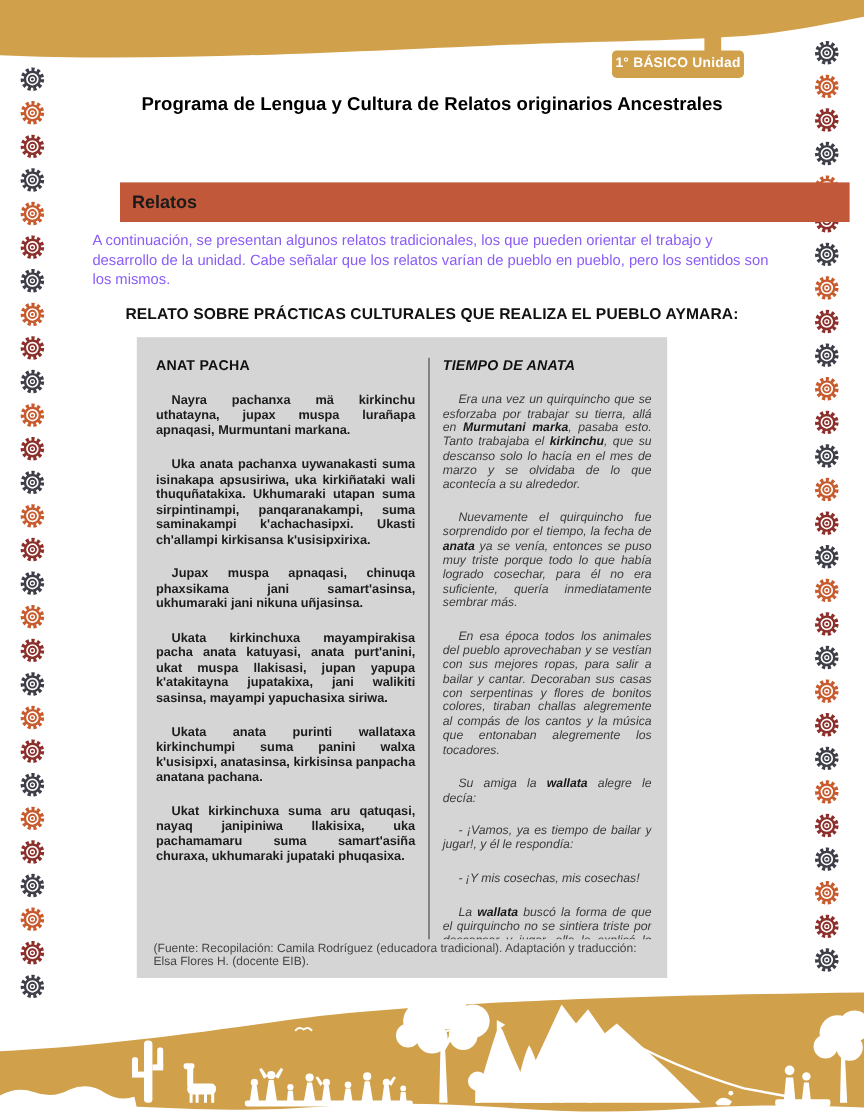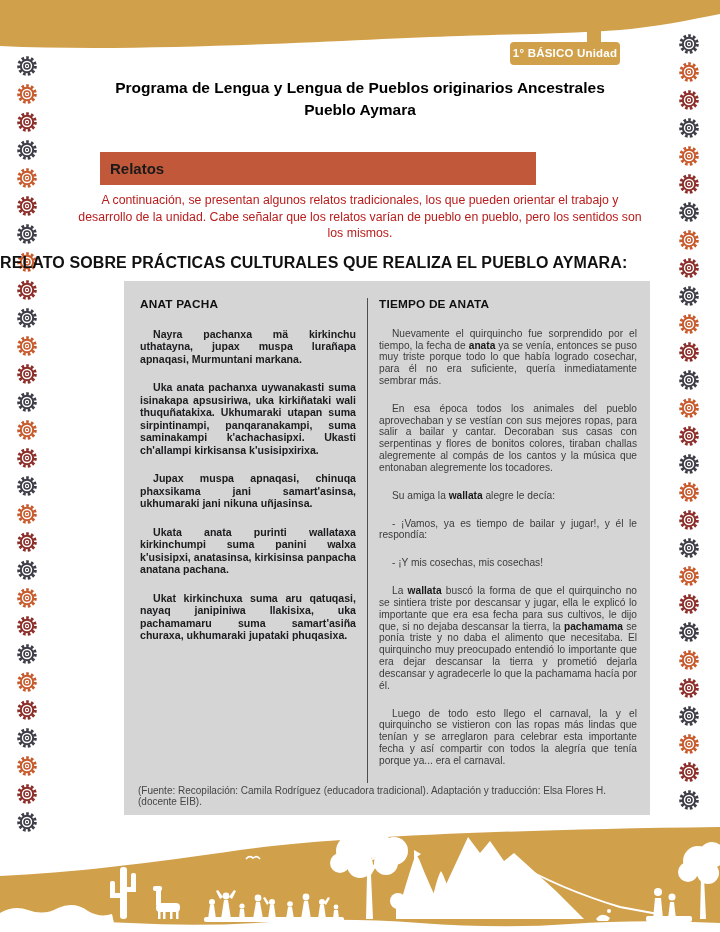--- a/index.html
+++ b/index.html
@@ -26,49 +26,49 @@
   .ornament-left{left:16px;top:55px;}
   .ornament-right{left:678px;top:33px;}
   .ornament svg{display:block;}
 
   
   .title-block{left:0;top:77px;width:720px;text-align:center;}
   .title-line{font-size:15.5px;font-weight:bold;color:#000;line-height:22px;}
 
   
   .banner{
-    left:100px;top:152px;width:436px;height:33px;
+    left:100px;top:152px;width:608px;height:33px;
     background:var(--banner-red);
     font-size:15px;font-weight:bold;color:#1a1a1a;
     line-height:33px;padding-left:10px;box-sizing:border-box;
   }
 
   .intro{
     left:77px;top:192px;width:566px;
-    font-size:12.3px;line-height:1.36;text-align:center;color:#b91c1c;
+    font-size:12.3px;line-height:1.36;color:#8b5cf6;
   }
   .subheading{
-    left:0;top:254px;width:720px;text-align:left;
-    font-size:16px;font-weight:bold;color:#111;letter-spacing:.1px;
+    left:0;top:254px;width:720px;text-align:center;
+    font-size:13px;font-weight:bold;color:#111;letter-spacing:.1px;
   }
 
   
   .story-box{
-    left:124px;top:281px;width:526px;height:534px;
+    left:114px;top:281px;width:442px;height:534px;
     background:var(--box-gray);
   }
   .columns{position:absolute;top:17px;left:16px;right:13px;bottom:32px;display:flex;overflow:hidden;}
   .col{box-sizing:border-box;overflow:hidden;}
   .col-left{
     width:227px;padding-right:11px;
     font-size:10.6px;font-weight:bold;color:#1c1c1e;line-height:1.18;
   }
   .col-right{
     flex:1;border-left:1.5px solid #4e4e52;padding-left:11px;
-    font-size:10.2px;color:#3b3b3d;line-height:1.16;
+    font-size:10.2px;color:#3b3b3d;line-height:1.16;font-style:italic;
   }
   .col-right b{color:#18181a;}
   .story-title{font-size:11.8px;font-weight:bold;color:#101010;margin:0 0 8px 0;letter-spacing:.2px;}
   .col p{margin:16px 0 7px 0;text-indent:13px;text-align:justify;}
   .source-line{
     position:absolute;left:14px;right:8px;bottom:8px;
     font-size:10px;color:#454545;
   }
 
   
@@ -421,47 +421,48 @@
     </svg>
     <svg width="22" height="22" viewBox="0 0 22 22">
       <circle cx="11" cy="11" r="8.2" fill="none" stroke="#3e3e48" stroke-width="3.2" stroke-dasharray="2.6 2.1"></circle>
       <circle cx="11" cy="11" r="6.2" fill="#ffffff" stroke="#3e3e48" stroke-width="2"></circle>
       <circle cx="11" cy="11" r="3" fill="#ffffff" stroke="#3e3e48" stroke-width="1.6"></circle>
       <circle cx="11" cy="11" r="1.1" fill="#3e3e48"></circle>
     </svg>
   </div>
 
 <div class="abs title-block">
-  <div class="title-line">Programa de Lengua y Lengua de Pueblos originarios Ancestrales</div>
-  <div class="title-line">Pueblo Aymara</div>
+  <div class="title-line">Programa de Lengua y Cultura de Relatos originarios Ancestrales</div>
 </div>
 
 <div class="abs banner">
   <span>Relatos</span>
 </div>
 
 <div class="abs intro">A continuación, se presentan algunos relatos tradicionales, los que pueden orientar el trabajo y desarrollo de la unidad. Cabe señalar que los relatos varían de pueblo en pueblo, pero los sentidos son los mismos.</div>
 
 <div class="abs subheading">RELATO SOBRE PRÁCTICAS CULTURALES QUE REALIZA EL PUEBLO AYMARA:</div>
 
 <div class="abs story-box">
   <div class="columns">
     <div class="col col-left">
       <div class="story-title">ANAT PACHA</div>
       <div>
           <p>Nayra pachanxa mä kirkinchu uthatayna, jupax muspa lurañapa apnaqasi, Murmuntani markana.</p>
           <p>Uka anata pachanxa uywanakasti suma isinakapa apsusiriwa, uka kirkiñataki wali thuquñatakixa. Ukhumaraki utapan suma sirpintinampi, panqaranakampi, suma saminakampi k'achachasipxi. Ukasti ch'allampi kirkisansa k'usisipxirixa.</p>
           <p>Jupax muspa apnaqasi, chinuqa phaxsikama jani samart'asinsa, ukhumaraki jani nikuna uñjasinsa.</p>
+          <p>Ukata kirkinchuxa mayampirakisa pacha anata katuyasi, anata purt'anini, ukat muspa llakisasi, jupan yapupa k'atakitayna jupatakixa, jani walikiti sasinsa, mayampi yapuchasixa siriwa.</p>
           <p>Ukata anata purinti wallataxa kirkinchumpi suma panini walxa k'usisipxi, anatasinsa, kirkisinsa panpacha anatana pachana.</p>
           <p>Ukat kirkinchuxa suma aru qatuqasi, nayaq janipiniwa llakisixa, uka pachamamaru suma samart'asiña churaxa, ukhumaraki jupataki phuqasixa.</p>
         </div>
     </div>
     <div class="col col-right">
       <div class="story-title">TIEMPO DE ANATA</div>
       <div>
+          <p>Era una vez un quirquincho que se esforzaba por trabajar su tierra, allá en <b>Murmutani marka</b>, pasaba esto. Tanto trabajaba el <b>kirkinchu</b>, que su descanso solo lo hacía en el mes de marzo y se olvidaba de lo que acontecía a su alrededor.</p>
           <p>Nuevamente el quirquincho fue sorprendido por el tiempo, la fecha de <b>anata</b> ya se venía, entonces se puso muy triste porque todo lo que había logrado cosechar, para él no era suficiente, quería inmediatamente sembrar más.</p>
           <p>En esa época todos los animales del pueblo aprovechaban y se vestían con sus mejores ropas, para salir a bailar y cantar. Decoraban sus casas con serpentinas y flores de bonitos colores, tiraban challas alegremente al compás de los cantos y la música que entonaban alegremente los tocadores.</p>
           <p>Su amiga la <b>wallata</b> alegre le decía:</p>
           <p>- ¡Vamos, ya es tiempo de bailar y jugar!, y él le respondía:</p>
           <p>- ¡Y mis cosechas, mis cosechas!</p>
           <p>La <b>wallata</b> buscó la forma de que el quirquincho no se sintiera triste por descansar y jugar, ella le explicó lo importante que era esa fecha para sus cultivos, le dijo que, si no dejaba descansar la tierra, la <b>pachamama</b> se ponía triste y no daba el alimento que necesitaba. El quirquincho muy preocupado entendió lo importante que era dejar descansar la tierra y prometió dejarla descansar y agradecerle lo que la pachamama hacía por él.</p>
           <p>Luego de todo esto llego el carnaval, la  y el quirquincho se vistieron con las ropas más lindas que tenían y se arreglaron para celebrar esta importante fecha y así compartir con todos la alegría que tenía porque ya... era el carnaval.</p>
         </div>
     </div>
   </div>

